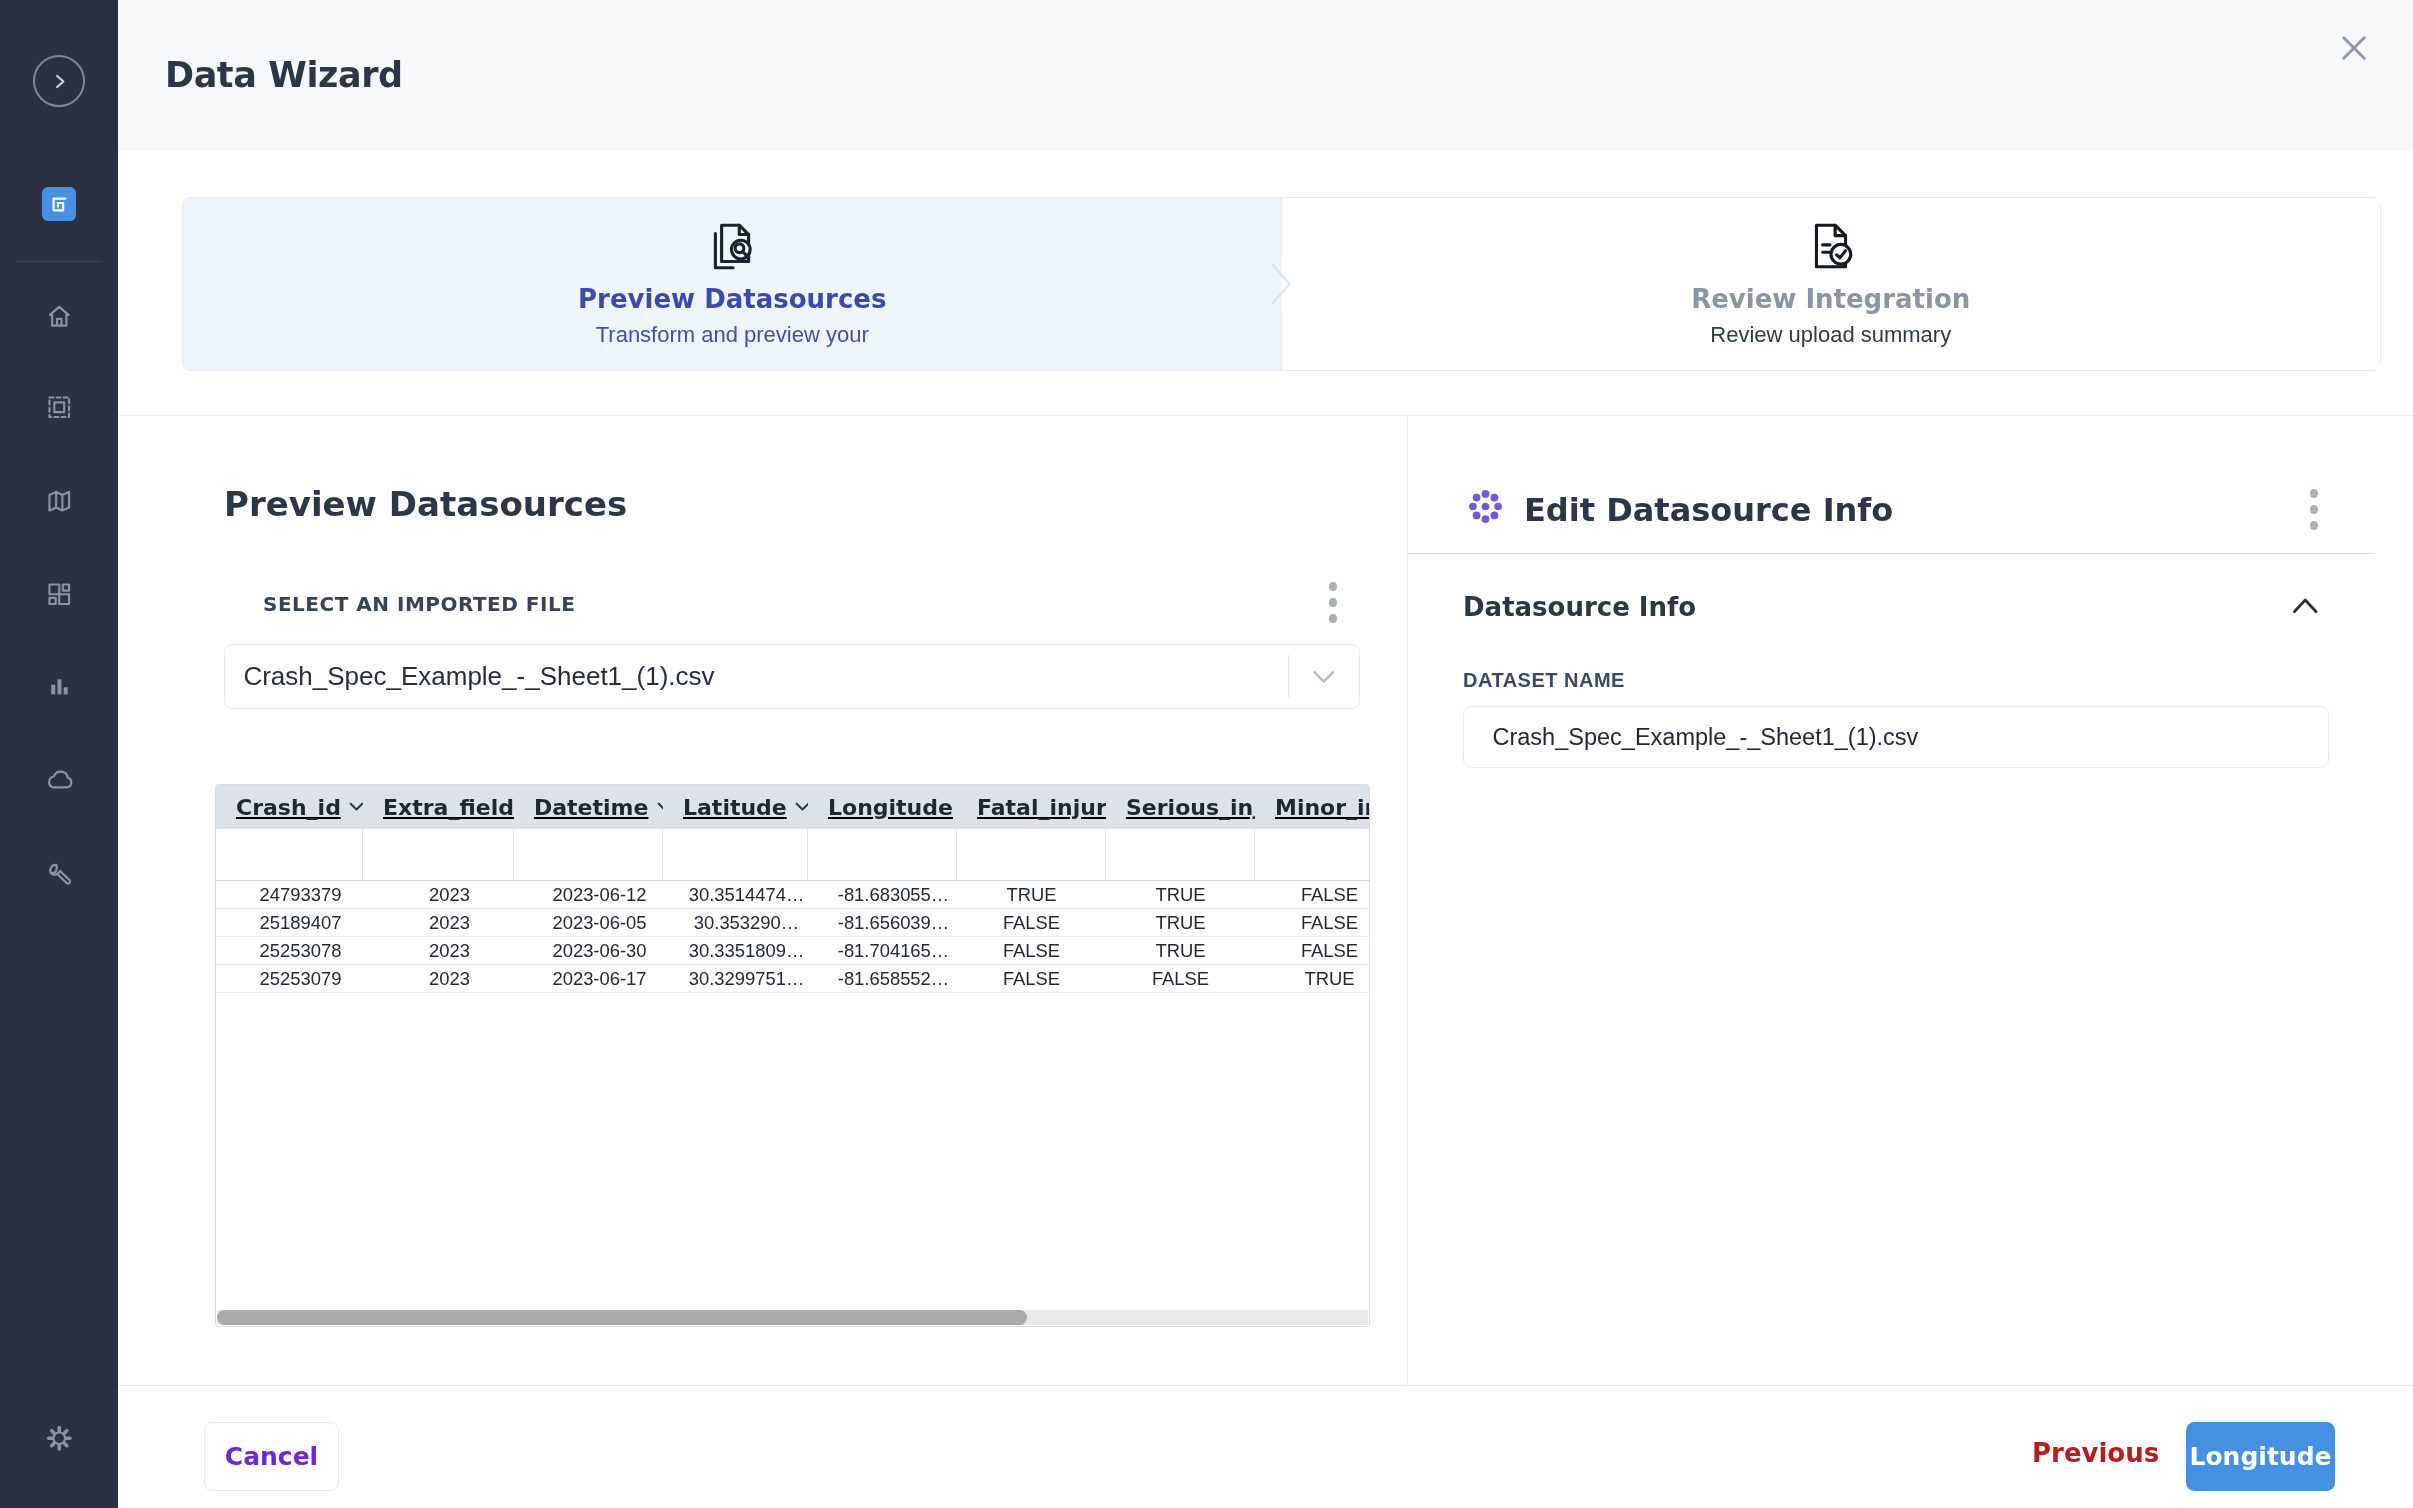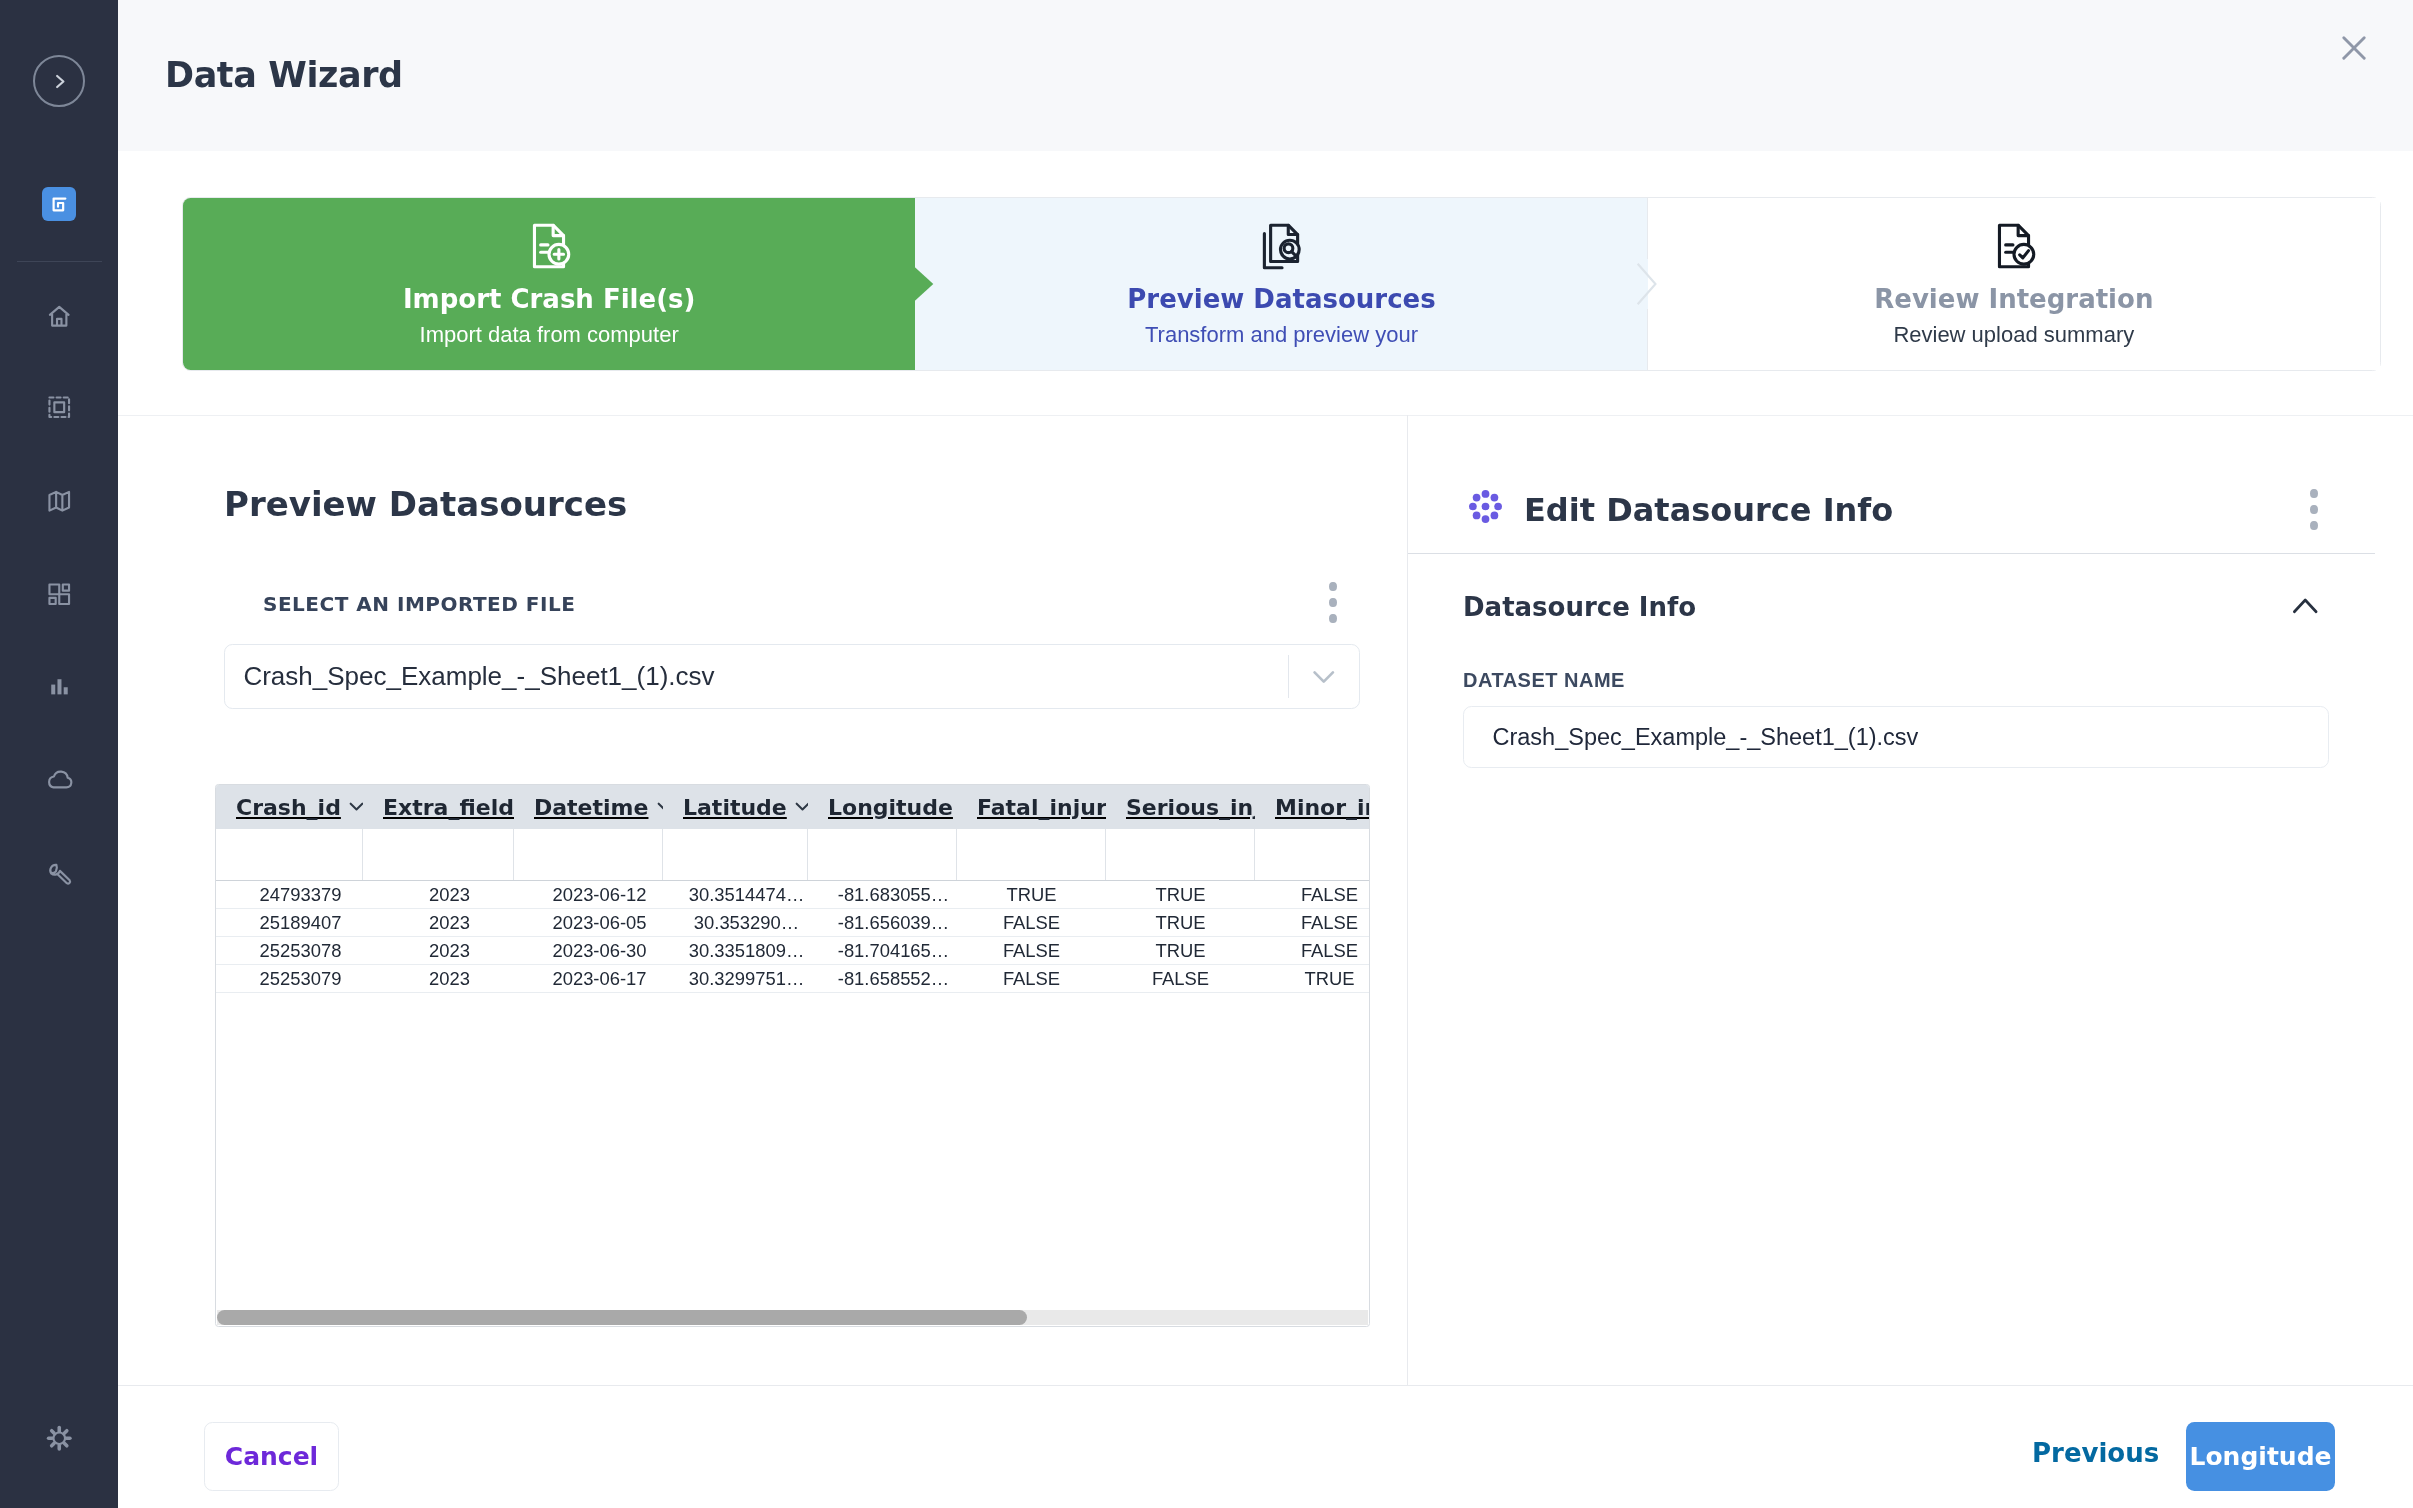--- a/index.html
+++ b/index.html
@@ -90,21 +90,21 @@
   .dsinfo-title { left:1463px; top:592px; font-size:26px; }
   .collapse-btn { position:absolute; left:2291px; top:595px; width:28.5px; height:22px; background:transparent; border:none; cursor:pointer; }
   .collapse-btn polyline { fill:none; stroke:#27303f; stroke-width:3.2; stroke-linecap:round; stroke-linejoin:round; }
   .ds-label { position:absolute; left:1463px; top:669px; font-size:20px; font-weight:600; color:#3c4960; letter-spacing:0.5px; }
   .ds-input { position:absolute; left:1463px; top:706px; width:866px; height:62px; background:#ffffff; border:0.8px solid #e8ecf1; border-radius:8.4px; padding-left:28.5px; font-size:23.5px; color:#20283a; font-family:"Liberation Sans", sans-serif; outline:none; }
 
   
   .footer-div { position:absolute; left:118px; top:1385px; width:2295px; height:0.8px; background:#e8eaee; }
   .btn { font-family:"DejaVu Sans", sans-serif; font-weight:700; border-radius:8.4px; cursor:pointer; }
   .btn-cancel { position:absolute; left:204px; top:1422px; width:135px; height:69px; background:#ffffff; border:0.8px solid #e7ebf0; color:#6d28d9; font-size:25px; }
-  .link-previous { position:absolute; left:2032px; top:1438px; background:none; border:none; color:#0369a1; font-size:26px; font-weight:700; font-family:"DejaVu Sans", sans-serif; cursor:pointer; }
+  .link-previous { position:absolute; left:2032px; top:1438px; background:none; border:none; color:#b91c1c; font-size:26px; font-weight:700; font-family:"DejaVu Sans", sans-serif; cursor:pointer; }
   .btn-continue { position:absolute; left:2186px; top:1422px; width:149px; height:69px; background:#4690e2; border:none; color:#ffffff; font-size:25px; }
 </style>
 </head>
 <body>
 
 <div class="app">
 
   <aside class="sidebar">
     <button class="sb-collapse">
       <svg width="25" height="25" viewBox="0 0 32 32">
@@ -178,35 +178,20 @@
     <div class="page-title">Data Wizard</div>
     <button class="close-btn">
       <svg viewBox="0 0 40 40">
           <line x1="8" y1="8" x2="32" y2="32"></line>
           <line x1="32" y1="8" x2="8" y2="32"></line>
         </svg>
     </button>
   </header>
 
   <div class="steps">
-    <div class="step step--complete">
-      <svg class="step-icon" viewBox="0 0 52 52">
-        <path d="M12 5 H30 L40 15 V45 H12 Z"></path>
-          <path d="M30 5 V15 H40"></path>
-          <path d="M18 24 H25"></path>
-          <path d="M18 31 H25"></path>
-        <circle class="badge-bg" cx="35.5" cy="33" r="9.5"></circle>
-          <path d="M35.5 28.5 V37.5 M31 33 H40"></path>
-      </svg>
-      <div class="step-title">Import Crash File(s)</div>
-      <div class="step-sub">Import data from computer</div>
-      <svg class="arrow-solid" viewBox="0 0 26 52">
-          <path d="M1 5 L24 26 L1 47 Z" fill="#58ac57"></path>
-        </svg>
-    </div>
     <div class="step step--active">
       <svg class="step-icon" viewBox="0 0 52 52">
         <path d="M10 13 V46 H27"></path>
           <path d="M16 5 H33 L42 14 V40 H16 Z"></path>
           <path d="M33 5 V14 H42"></path>
         <circle class="badge-bg" cx="34.5" cy="28.5" r="9"></circle>
           <circle cx="33.2" cy="27.2" r="4.2"></circle>
           <path d="M36.2 30.4 L39.4 33.6"></path>
       </svg>
       <div class="step-title">Preview Datasources</div>

